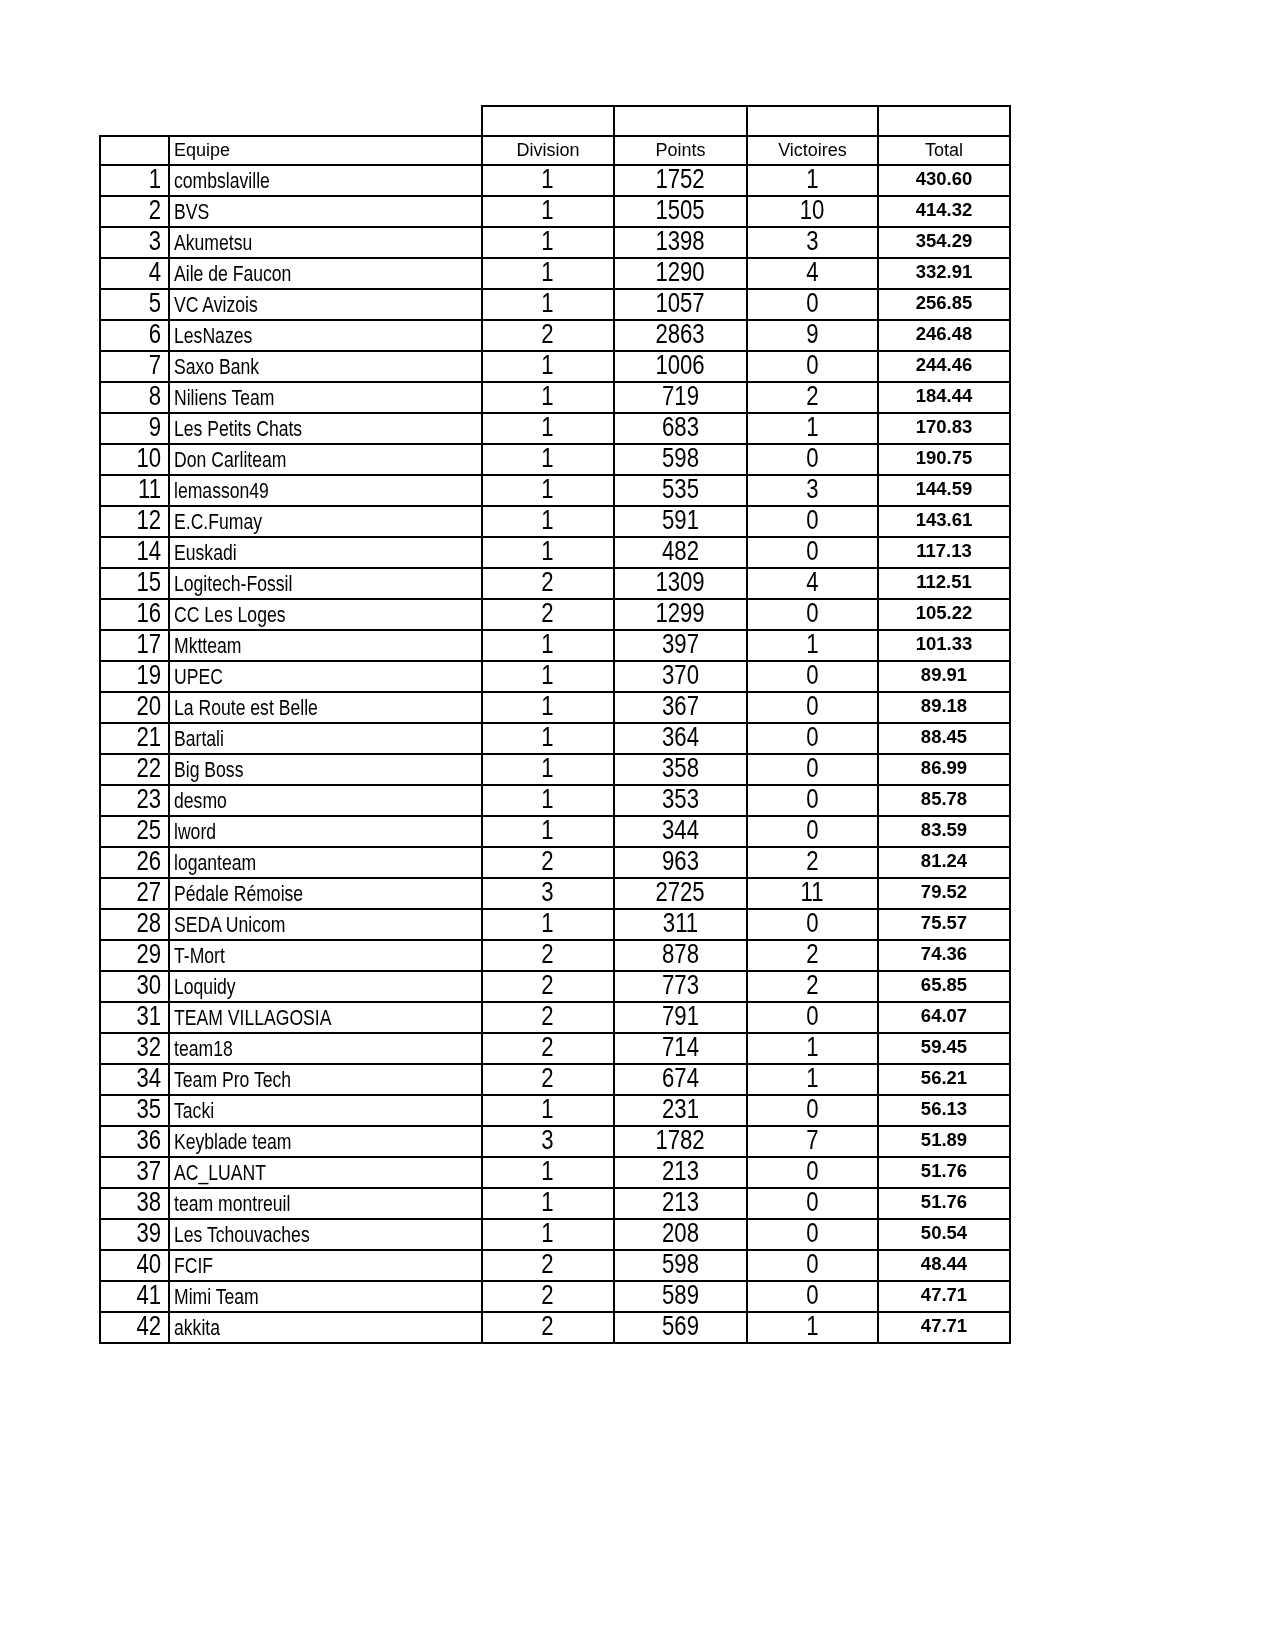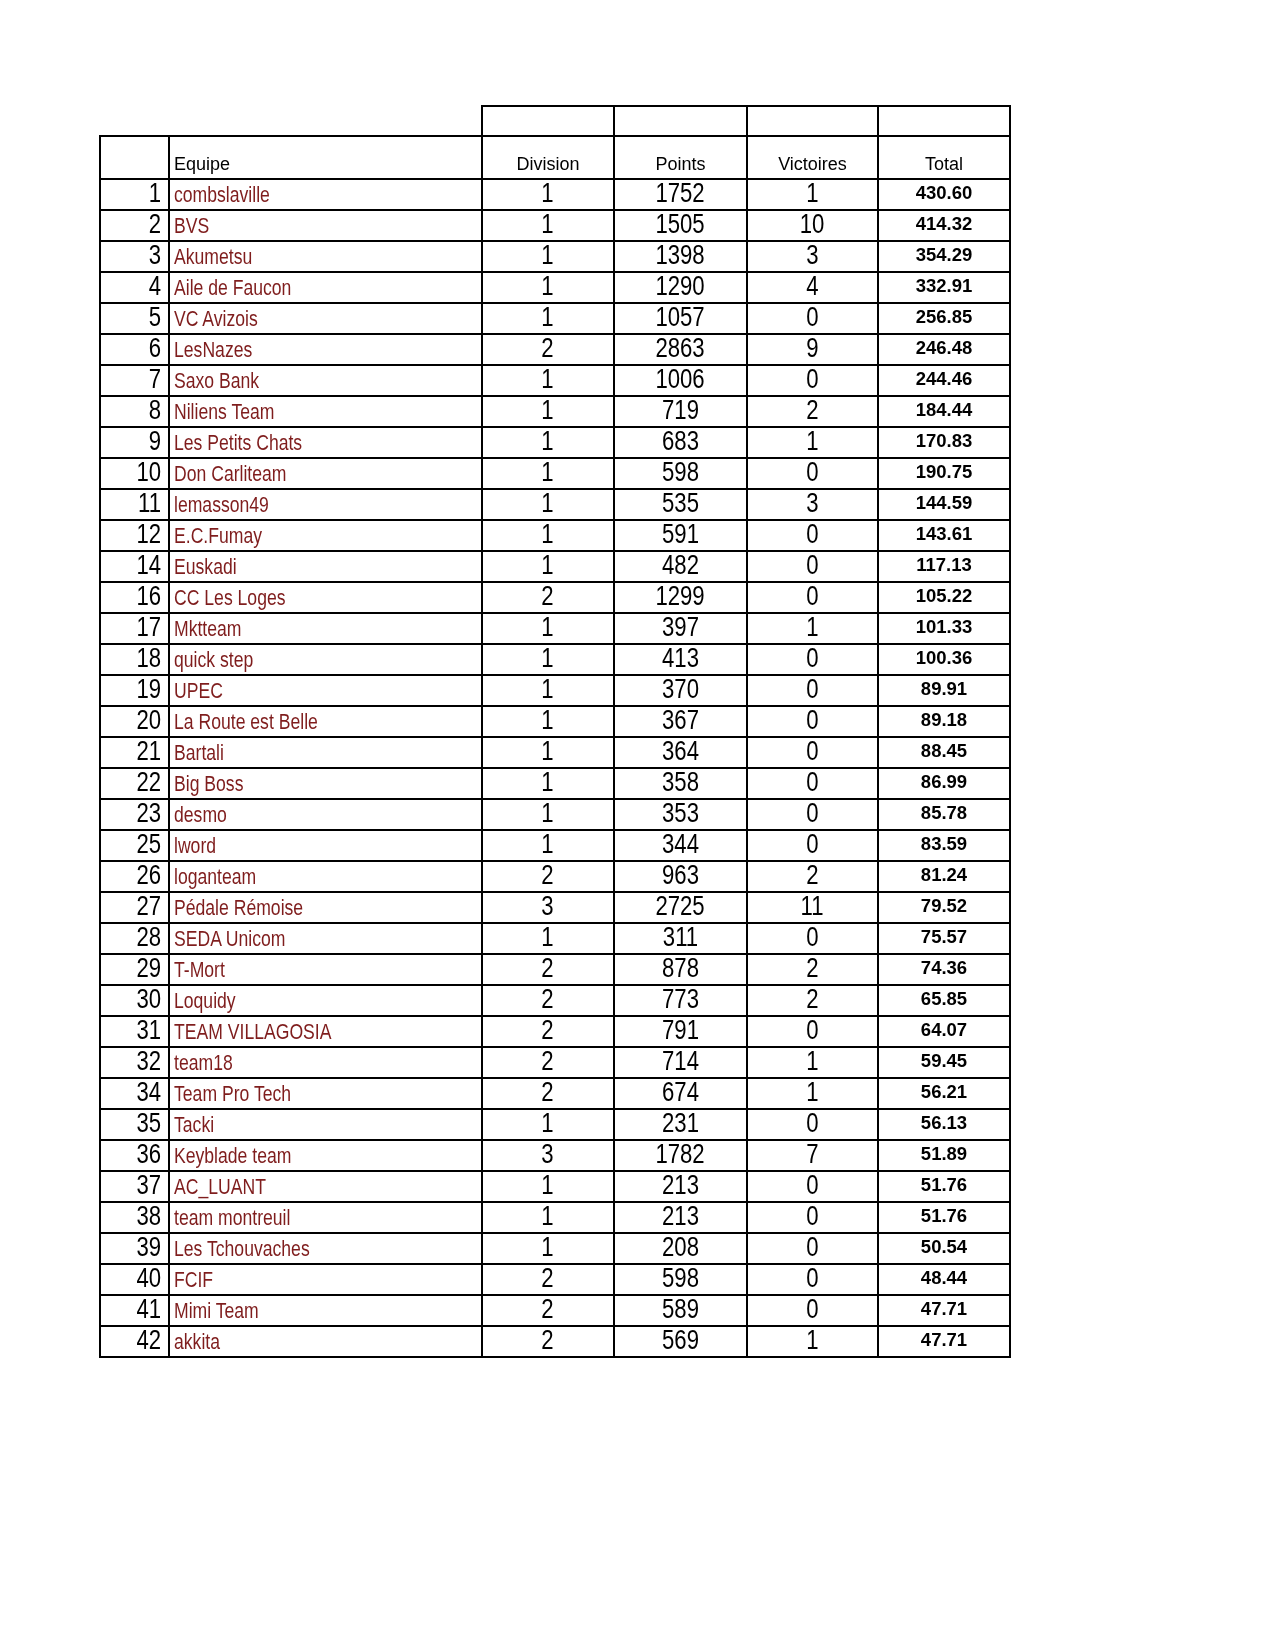--- a/index.html
+++ b/index.html
@@ -31,21 +31,21 @@
   col.c4 { width: 133px; }
   col.c5 { width: 131px; }
   col.c6 { width: 132px; }
 
   td, th { border: 2px solid #000000; padding: 0; overflow: hidden; white-space: nowrap; }
 
   
   tr.pre { height: 30px; }
   td.noborder { border: none; }
 
-  tr.head { height: 43px; }
+  tr.head { height: 29px; }
   th {
     font-weight: normal;
     font-size: 18px;
     vertical-align: bottom;
     padding-bottom: 3px;
     text-align: center;
   }
   th.h-equipe { text-align: left; padding-left: 4px; }
 
   tr.data { height: 29.5px; }
@@ -58,21 +58,21 @@
     display: inline-block;
     font-size: 27px;
     line-height: 1.0;
     transform: scaleX(0.82);
     padding-bottom: 2px;
   }
   td.rank .cond { transform-origin: 100% 100%; }
   td.num  .cond { transform-origin: 50% 100%; }
 
   .team-link {
-    color: #7f1d1d;
+    color: #000000;
     text-decoration: underline;
     cursor: pointer;
   }
   td.equipe .cond {
     font-size: 22px;
     line-height: 1.05;
     transform: scaleX(0.8);
     transform-origin: 0 100%;
     padding-bottom: 3px;
   }
@@ -206,42 +206,42 @@
   </tr>
         <tr class="data">
     <td class="rank"><span class="cond">14</span></td>
     <td class="equipe"><a href="#" class="team-link"><span class="cond">Euskadi</span></a></td>
     <td class="num"><span class="cond">1</span></td>
     <td class="num"><span class="cond">482</span></td>
     <td class="num"><span class="cond">0</span></td>
     <td class="total"><span>117.13</span></td>
   </tr>
         <tr class="data">
+    <td class="rank"><span class="cond">15</span></td>
+    <td class="equipe"><a href="#" class="team-link"><span class="cond">Logitech-Fossil</span></a></td>
+    <td class="num"><span class="cond">2</span></td>
+    <td class="num"><span class="cond">1309</span></td>
+    <td class="num"><span class="cond">4</span></td>
+    <td class="total"><span>112.51</span></td>
+  </tr>
+        <tr class="data">
     <td class="rank"><span class="cond">16</span></td>
     <td class="equipe"><a href="#" class="team-link"><span class="cond">CC Les Loges</span></a></td>
     <td class="num"><span class="cond">2</span></td>
     <td class="num"><span class="cond">1299</span></td>
     <td class="num"><span class="cond">0</span></td>
     <td class="total"><span>105.22</span></td>
   </tr>
         <tr class="data">
     <td class="rank"><span class="cond">17</span></td>
     <td class="equipe"><a href="#" class="team-link"><span class="cond">Mktteam</span></a></td>
     <td class="num"><span class="cond">1</span></td>
     <td class="num"><span class="cond">397</span></td>
     <td class="num"><span class="cond">1</span></td>
     <td class="total"><span>101.33</span></td>
-  </tr>
-        <tr class="data">
-    <td class="rank"><span class="cond">18</span></td>
-    <td class="equipe"><a href="#" class="team-link"><span class="cond">quick step</span></a></td>
-    <td class="num"><span class="cond">1</span></td>
-    <td class="num"><span class="cond">413</span></td>
-    <td class="num"><span class="cond">0</span></td>
-    <td class="total"><span>100.36</span></td>
   </tr>
         <tr class="data">
     <td class="rank"><span class="cond">19</span></td>
     <td class="equipe"><a href="#" class="team-link"><span class="cond">UPEC</span></a></td>
     <td class="num"><span class="cond">1</span></td>
     <td class="num"><span class="cond">370</span></td>
     <td class="num"><span class="cond">0</span></td>
     <td class="total"><span>89.91</span></td>
   </tr>
         <tr class="data">

